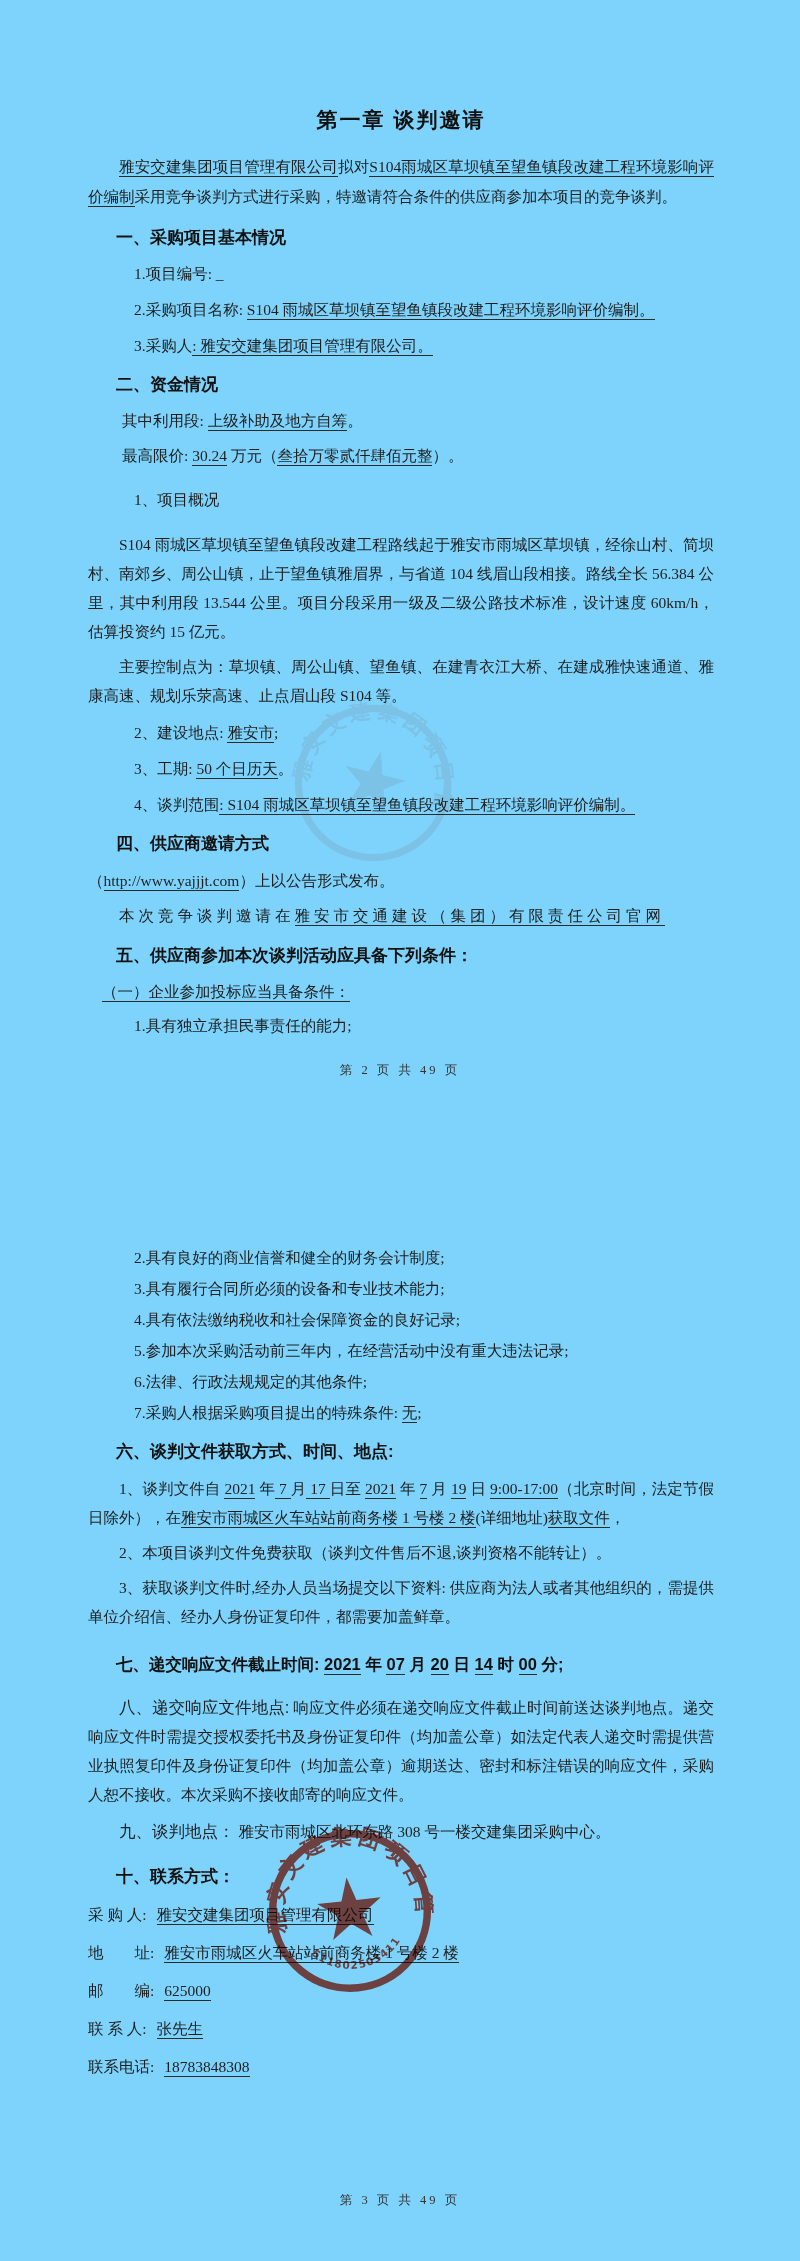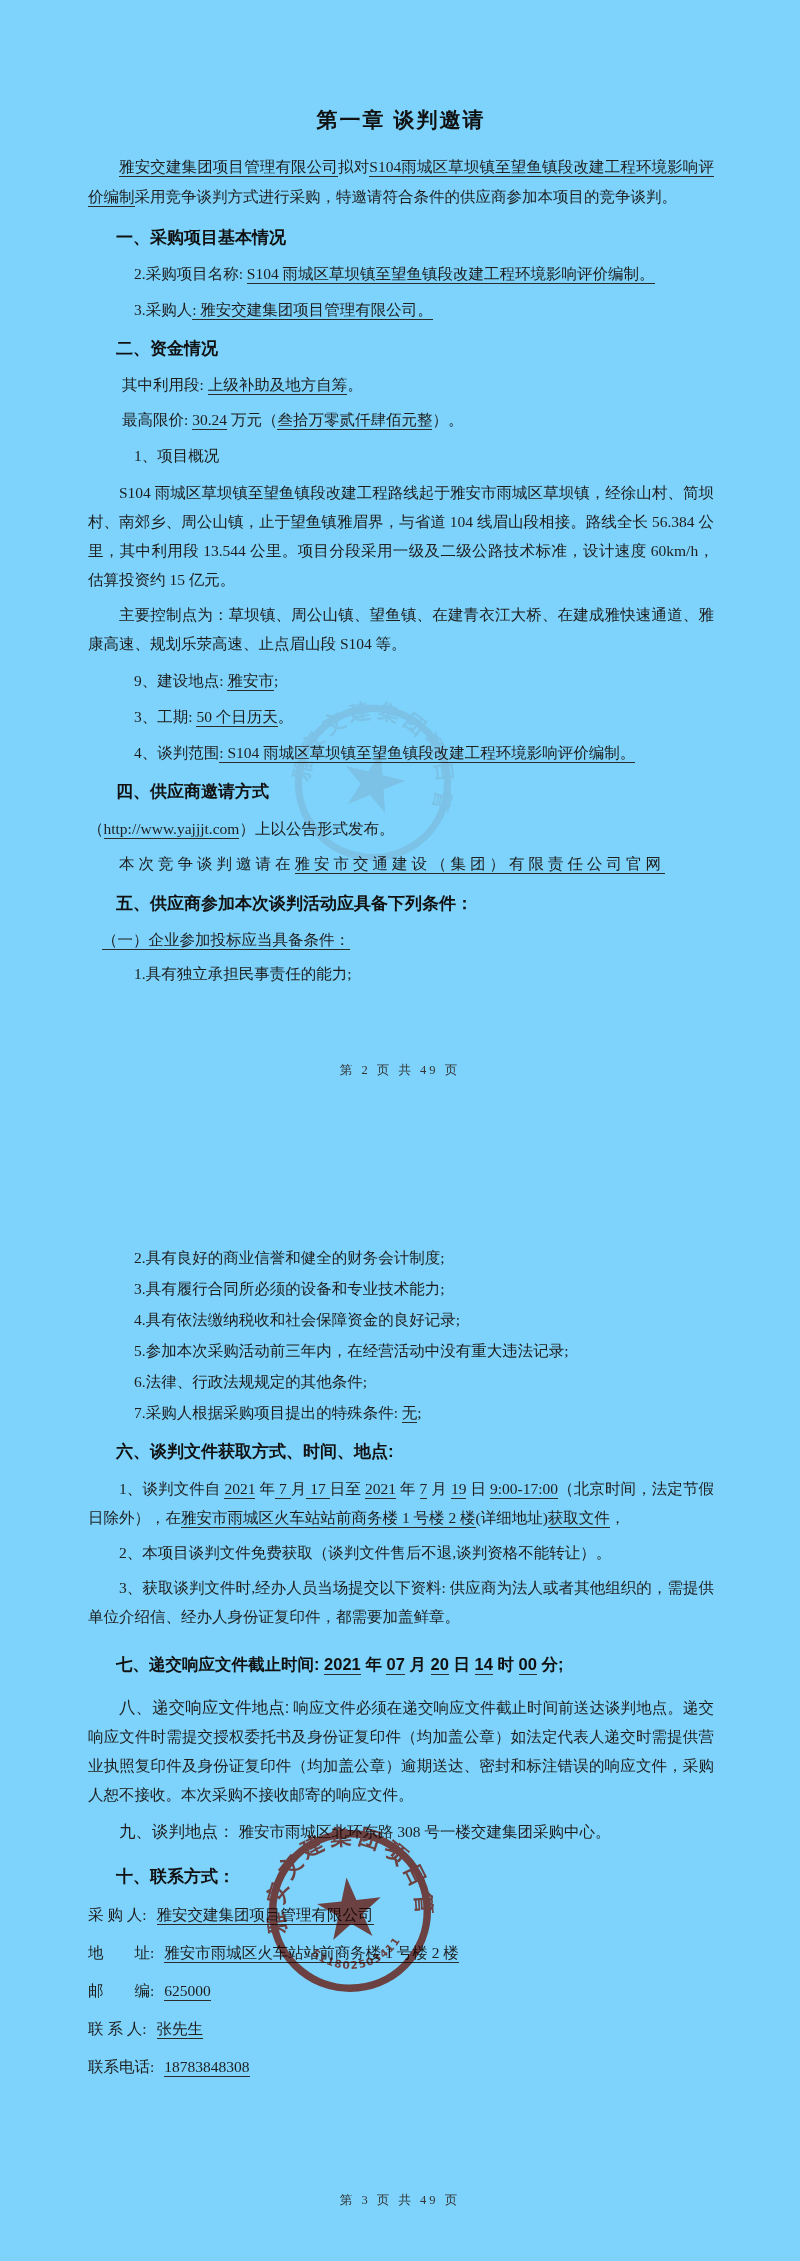--- a/index.html
+++ b/index.html
@@ -19,21 +19,21 @@
     margin:0 0 18px 0;letter-spacing:2px;color:#111;
   }
   .para{font-size:15.5px;line-height:30px;text-align:justify;text-indent:2em;margin:0;}
   .sec-h{
     font-family:"Liberation Sans","DejaVu Sans",sans-serif;
     font-size:17px;font-weight:bold;color:#111;
     margin:13px 0 9px 0;padding-left:28px;line-height:26px;
   }
   .item{padding-left:46px;margin:9px 0;font-size:15.5px;line-height:27px;}
   .fund-line{padding-left:34px;margin:8px 0;font-size:15.5px;line-height:27px;}
-  .sub-label{padding-left:46px;margin:9px 0;font-size:15.5px;line-height:27px;}
+  .sub-label{padding-left:46px;margin:17px 0;font-size:15.5px;line-height:27px;}
   .cond-sub{padding-left:14px;margin:8px 0;font-size:15.5px;line-height:27px;}
   .cond{padding-left:46px;margin:5px 0;font-size:15.5px;line-height:26px;}
   .hang{font-size:15.5px;line-height:29px;text-align:justify;text-indent:2em;margin:6px 0;}
   .spread{letter-spacing:4px;}
   .u{border-bottom:1px solid #2b2b2b;padding-bottom:1px;}
   .bold-line{font-weight:bold;font-family:"Liberation Sans","DejaVu Sans",sans-serif;font-size:16.5px;}
   .inline-head{font-weight:normal;font-family:"Liberation Sans","DejaVu Sans",sans-serif;font-size:16.5px;}
   .contact-row{margin:11px 0;font-size:15.5px;line-height:27px;}
   .contact-row .val{margin-left:10px;}
   .footer{
@@ -51,31 +51,32 @@
 <body>
 
 <div id="sheet">
 
   <div class="content" id="pg2">
     <h1 class="doc-title">第一章 谈判邀请</h1>
 
     <p class="para"><span class="u">雅安交建集团项目管理有限公司</span><span>拟对</span><span class="u">S104雨城区草坝镇至望鱼镇段改建工程环境影响评价编制</span><span>采用竞争谈判方式进行采购，特邀请符合条件的供应商参加本项目的竞争谈判。</span></p>
 
     <div class="sec-h">一、采购项目基本情况</div>
+    <div class="item">1.项目编号: _</div>
     <div class="item"><span>2.采购项目名称: </span><span class="u">S104 雨城区草坝镇至望鱼镇段改建工程环境影响评价编制。</span></div>
     <div class="item"><span>3.采购人</span><span class="u">: 雅安交建集团项目管理有限公司。</span></div>
 
     <div class="sec-h">二、资金情况</div>
     <div class="fund-line"><span>其中利用段: </span><span class="u">上级补助及地方自筹</span><span>。</span></div>
     <div class="fund-line"><span>最高限价: </span><span class="u">30.24</span><span> 万元（</span><span class="u">叁拾万零贰仟肆佰元整</span><span>）。</span></div>
 
     <div class="sub-label">1、项目概况</div>
     <p class="hang">S104 雨城区草坝镇至望鱼镇段改建工程路线起于雅安市雨城区草坝镇，经徐山村、简坝村、南郊乡、周公山镇，止于望鱼镇雅眉界，与省道 104 线眉山段相接。路线全长 56.384 公里，其中利用段 13.544 公里。项目分段采用一级及二级公路技术标准，设计速度 60km/h，估算投资约 15 亿元。</p>
     <p class="hang">主要控制点为：草坝镇、周公山镇、望鱼镇、在建青衣江大桥、在建成雅快速通道、雅康高速、规划乐荥高速、止点眉山段 S104 等。</p>
-    <div class="item"><span>9、建设地点: </span><span class="u">雅安市</span><span>;</span></div>
+    <div class="item"><span>2、建设地点: </span><span class="u">雅安市</span><span>;</span></div>
     <div class="item"><span>3、工期: </span><span class="u">50 个日历天</span><span>。</span></div>
     <div class="item"><span>4、谈判范围</span><span class="u">: S104 雨城区草坝镇至望鱼镇段改建工程环境影响评价编制。</span></div>
 
     <div class="sec-h">四、供应商邀请方式</div>
     <p class="hang" style="text-indent:0;margin-top:0;"><span>（</span><span class="u">http://www.yajjjt.com</span><span>）上以公告形式发布。</span></p>
     <p class="hang spread"><span>本次竞争谈判邀请在</span><span class="u">雅安市交通建设（集团）有限责任公司官网</span></p>
 
     <div class="sec-h">五、供应商参加本次谈判活动应具备下列条件：</div>
     <div class="cond-sub"><span class="u">（一）企业参加投标应当具备条件：</span></div>
     <div class="cond">1.具有独立承担民事责任的能力;</div>

